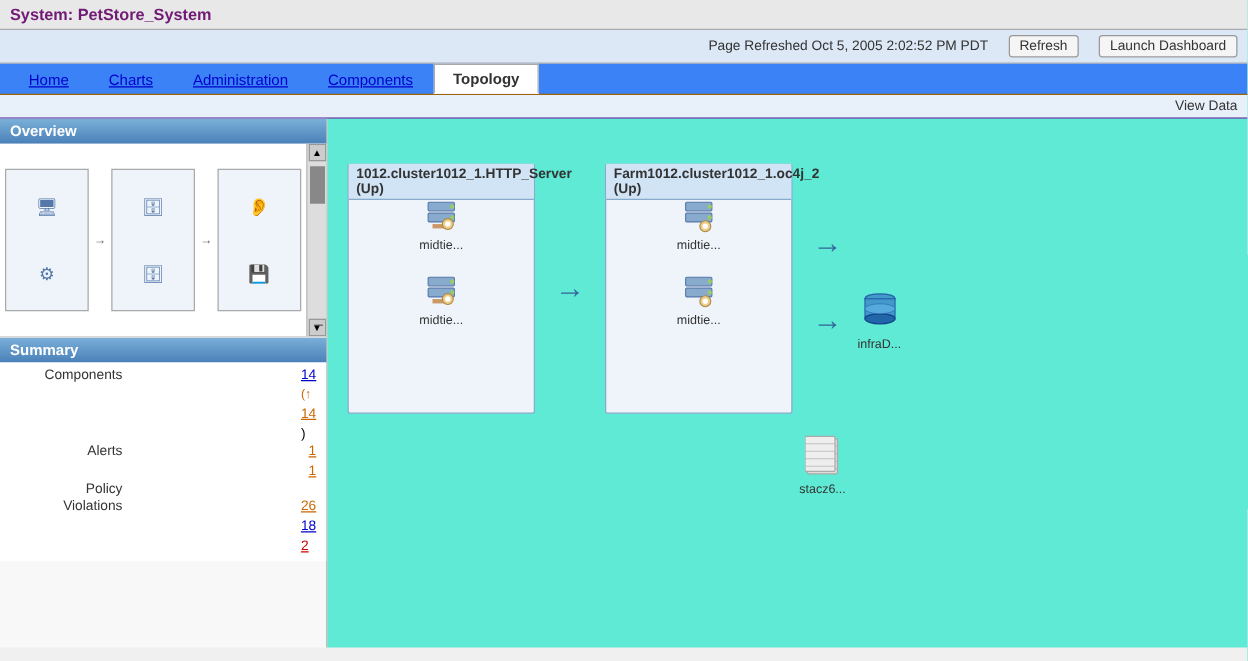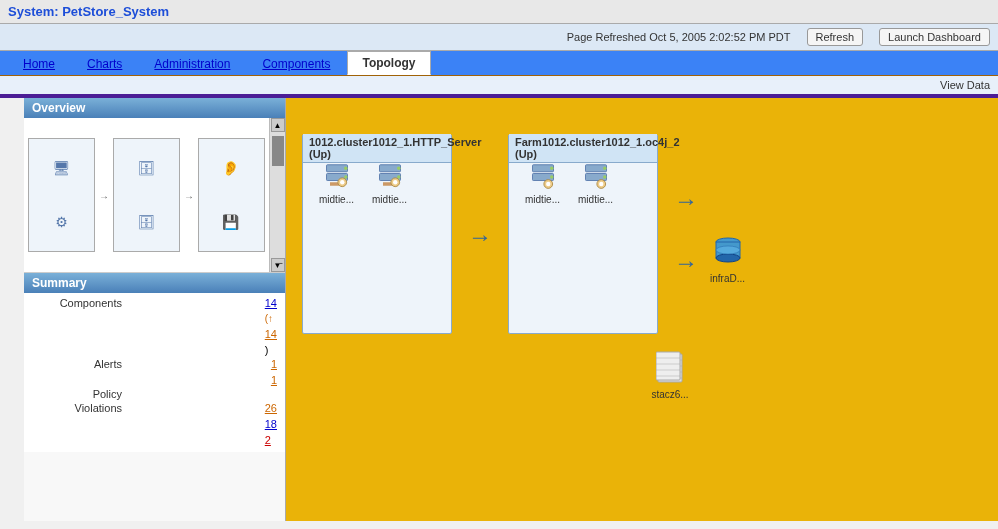--- a/index.html
+++ b/index.html
@@ -5,21 +5,21 @@
     * { box-sizing: border-box; margin: 0; padding: 0; }
     body { font-family: Arial, sans-serif; font-size: 12px; background: #f0f0f0; width: 998px; height: 529px; overflow: hidden; }
 
     
     #title-bar {
       background: #e8e8e8;
       border-bottom: 1px solid #aaa;
       padding: 4px 8px;
       font-size: 13px;
       font-weight: bold;
-      color: #1d4ed8;
+      color: #701a75;
     }
 
     
     #top-bar {
       background: #dce8f5;
       border-bottom: 1px solid #aaa;
       display: flex;
       align-items: center;
       justify-content: flex-end;
       padding: 4px 8px;
@@ -63,40 +63,39 @@
       border: 1px solid #aaa;
       border-bottom: 1px solid white;
       color: #333;
       text-decoration: none;
       font-weight: bold;
     }
 
     
     #view-data-bar {
       background: #e8f0fa;
-      border-bottom: 4px solid #4c1d95;
+      border-bottom: 1px solid #4c1d95;
       display: flex;
       align-items: center;
       justify-content: flex-end;
       padding: 3px 8px;
       gap: 6px;
     }
     #view-data-label { font-size: 11px; color: #333; }
     #view-data-select {
       font-size: 11px;
       padding: 1px 4px;
       border: 1px solid #999;
       background: white;
     }
 
     
     #main-layout {
       display: flex;
       height: calc(529px - 22px - 30px - 30px - 24px);
-      padding-left: 24px;
     }
 
     
     #left-panel {
       width: 262px;
       min-width: 262px;
       border-right: 1px solid #aaa;
       display: flex;
       flex-direction: column;
       background: #f8f8f8;
@@ -221,21 +220,21 @@
     .summary-label { color: #333; text-align: right; width: 90px; }
     .summary-values { display: flex; gap: 4px; flex-direction: column; }
     .link-blue { color: #0000cc; text-decoration: underline; cursor: pointer; }
     .link-orange { color: #cc6600; text-decoration: underline; cursor: pointer; }
     .link-red { color: #cc0000; text-decoration: underline; cursor: pointer; }
     .up-arrow { color: #cc6600; font-size: 10px; }
 
     
     #topology-panel {
       flex: 1;
-      background: #eab308;
+      background: #5eead4;
       overflow: auto;
       position: relative;
       padding: 16px;
     }
 
     
     .topo-container {
       display: flex;
       align-items: center;
       gap: 16px;
@@ -262,21 +261,21 @@
       background: #d0e4f5;
       border-bottom: 1px solid #88aacc;
       font-size: 11px;
       font-weight: bold;
       padding: 2px 6px;
       color: #333;
     }
 
     .topo-items {
       display: flex;
-      flex-direction: row;
+      flex-direction: column;
       gap: 18px;
       margin-top: 18px;
     }
 
     .topo-item {
       display: flex;
       flex-direction: column;
       align-items: center;
       gap: 3px;
       cursor: pointer;

